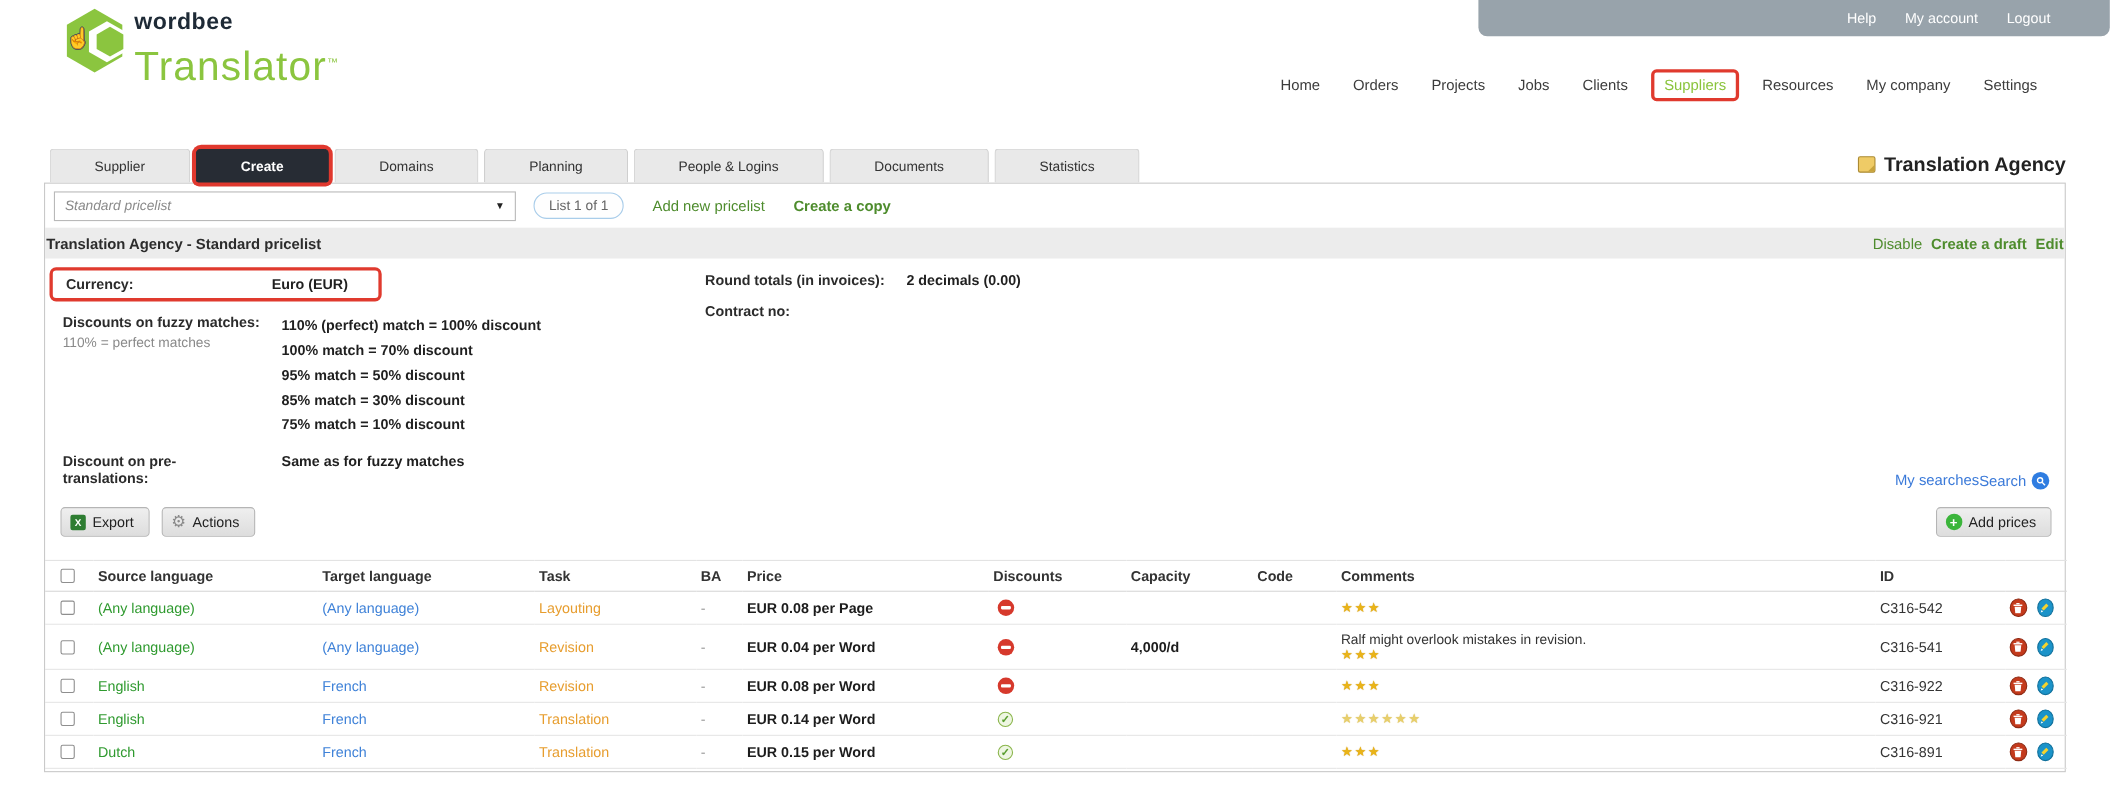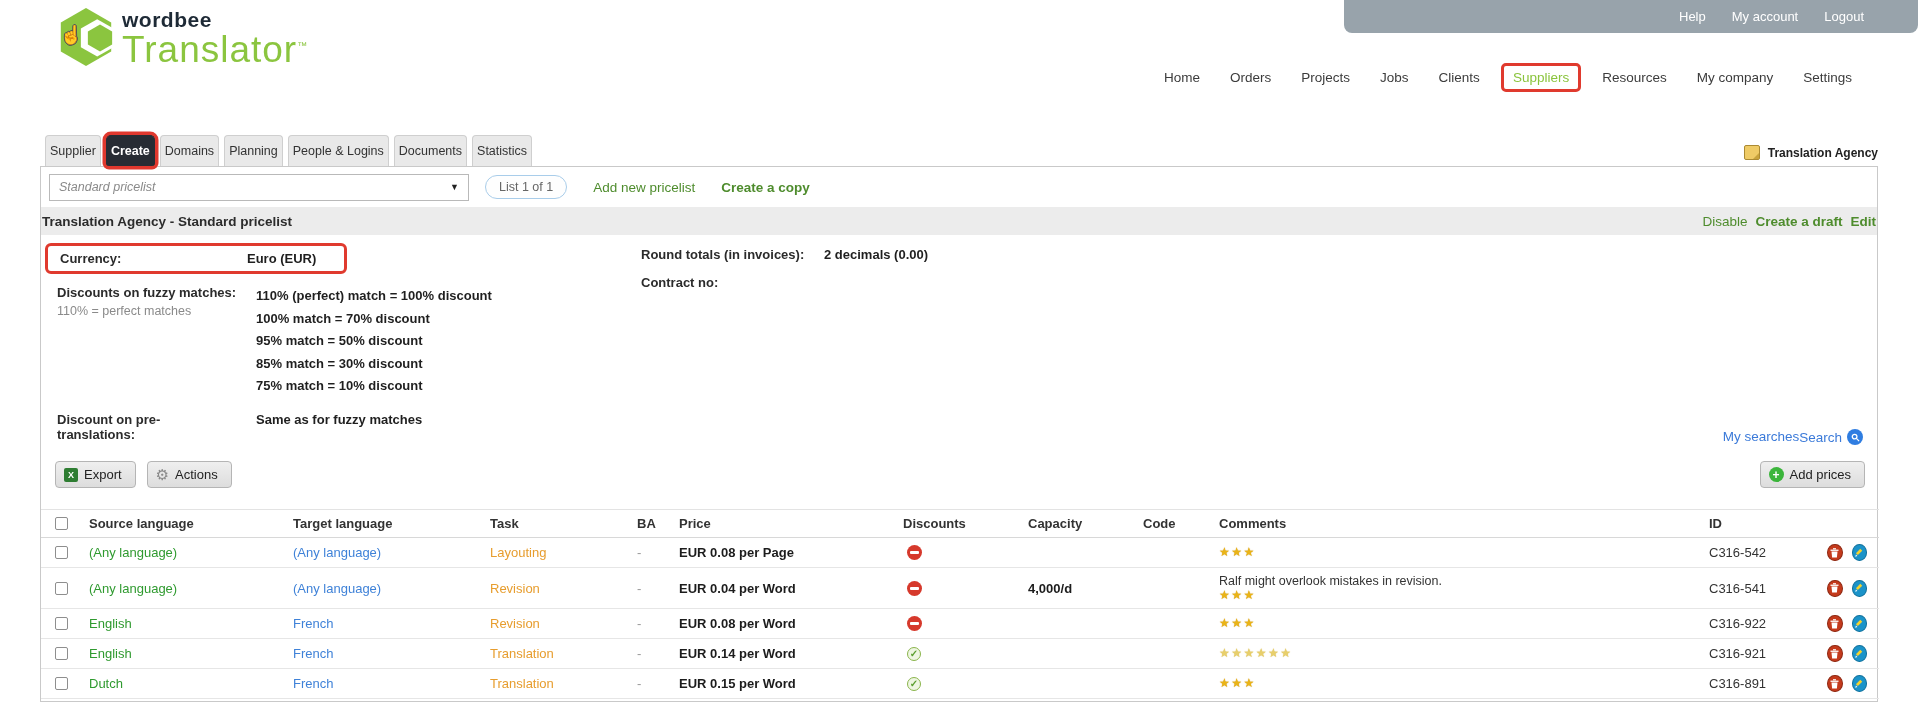--- a/index.html
+++ b/index.html
@@ -8,44 +8,44 @@
     font-family: "Liberation Sans", sans-serif;
     background:#fff; color:#2b2b2b; position:relative; overflow:hidden;
     -webkit-font-smoothing: antialiased;
   }
   
   .site-header { position:absolute; top:0; left:0; right:0; height:110px; background:#fff; }
   .logo { position:absolute; left:58px; top:6px; display:flex; }
   .logo svg { display:block; }
   .logo-text { margin-left:8px; line-height:1; }
   .logo-word { font-size:21px; font-weight:bold; color:#1e2a36; letter-spacing:.5px; display:block; margin-top:3px; }
-  .logo-translator { font-size:37px; color:#8bc53f; letter-spacing:1px; display:block; margin-top:1px; font-weight:500;text-align:right; }
+  .logo-translator { font-size:37px; color:#8bc53f; letter-spacing:1px; display:block; margin-top:12px; font-weight:500;text-align:right; }
   .logo-tm { font-size:10px; vertical-align:super; color:#8bc53f; }
   .cursor-hand { position:absolute; left:60px; top:24px; font-size:18px; color:#fff;
     text-shadow:-1px 0 0 #555, 1px 0 0 #555, 0 -1px 0 #555, 0 1px 0 #555; }
   .topbar { position:absolute; top:0; right:0; width:574px; height:33px; background:#98a3ab;
     border-radius:0 0 8px 8px; display:flex; align-items:center; justify-content:flex-end;
     gap:26px; padding-right:54px; }
   .topbar a { color:#fff; font-size:13px; text-decoration:none; cursor:pointer; }
   .main-nav { position:absolute; top:60px; right:0; height:34px; display:flex; align-items:center;
     gap:30px; padding-right:66px; font-size:13.5px; color:#3c3c3c; }
   .nav-item { cursor:pointer; white-space:nowrap; }
   .nav-item.active { color:#8ac43c; }
   .red-box-inline { border:3px solid #e03a2e; border-radius:5px; padding:4px 9px; margin:-7px -9px; }
 
   
   .tabs-row { position:absolute; top:134px; left:45px; right:40px; height:32px;
     display:flex; align-items:flex-end; }
   .tab { background:#e9e9e9; border:1px solid #cfcfcf; border-bottom:none;
-    border-radius:4px 4px 0 0; padding:8px 4px 8px; margin-right:5px;
+    border-radius:4px 4px 0 0; padding:8px 40px 8px; margin-right:5px;
     font-size:12.5px; color:#333; cursor:pointer; white-space:nowrap; }
   .tab.active { background:#272c34; border-color:#272c34; color:#fff; font-weight:bold;
     border-radius:5px 5px 3px 3px; box-shadow:0 0 0 3.5px #e0382e; position:relative; z-index:3; }
   .context-label { margin-left:auto; display:flex; align-items:center; gap:8px;
-    font-weight:bold; font-size:12px; color:#222; padding-bottom:6px; }
+    font-weight:bold; font-size:18px; color:#222; padding-bottom:6px; }
   .folder-icon { width:16px; height:15px; background:#efcb66; border:1px solid #ab8a33;
     border-radius:2px; position:relative; }
   .folder-icon::after { content:""; position:absolute; right:0; bottom:0; width:0; height:0;
     border-left:6px solid transparent; border-bottom:6px solid #c8a33c; }
 
   
   .card { position:absolute; top:166px; left:40px; width:1838px; height:536px;
     background:#fff; border:1px solid #c9c9c9; }
 
   .pricelist-bar { position:absolute; top:0; left:0; right:0; height:40px;

